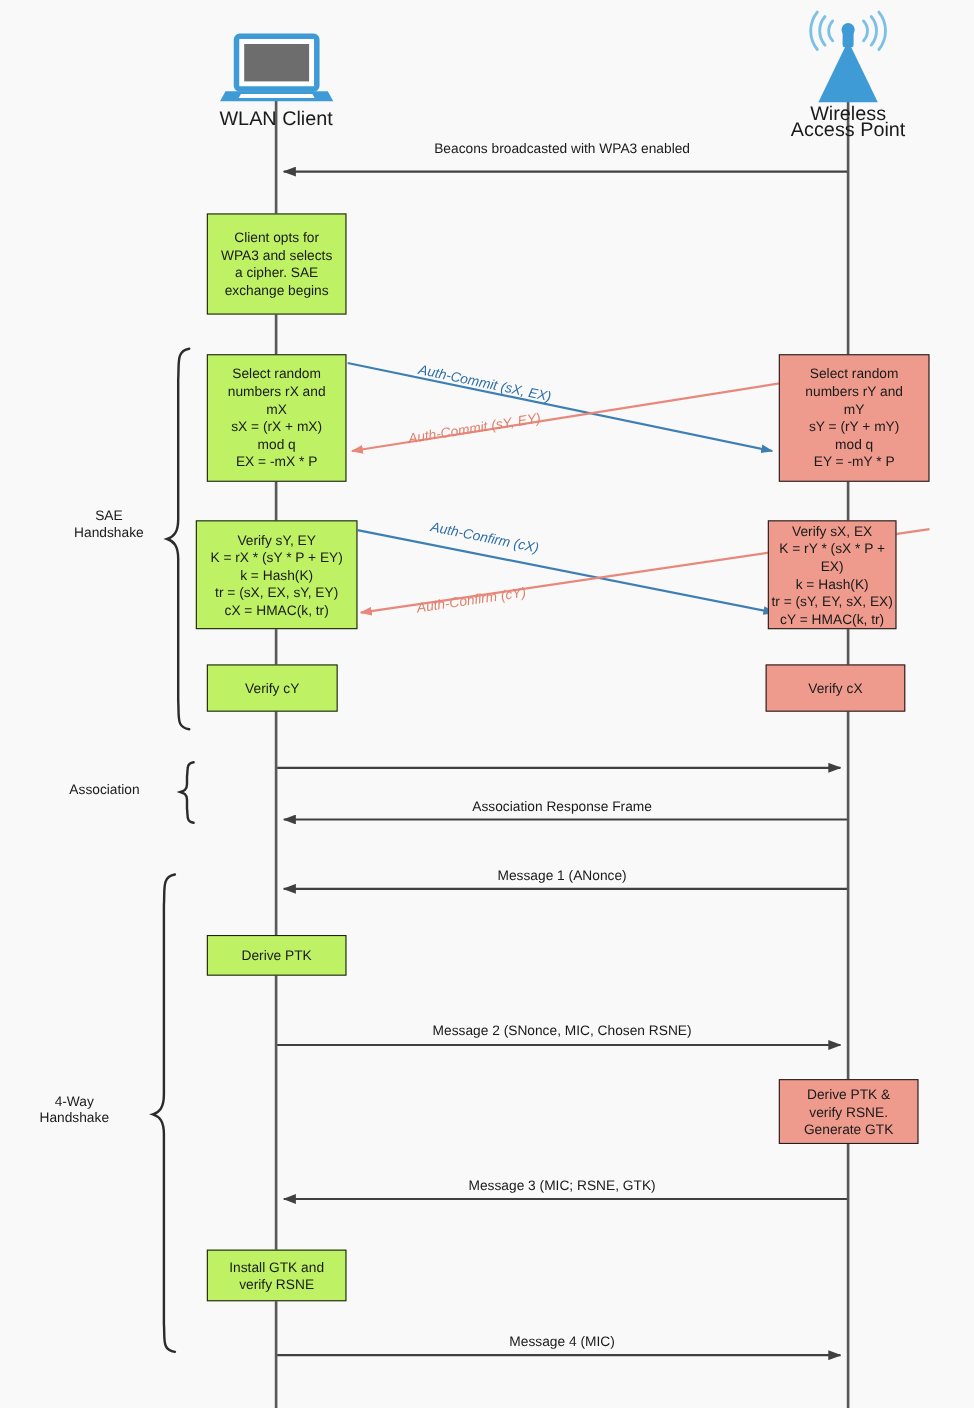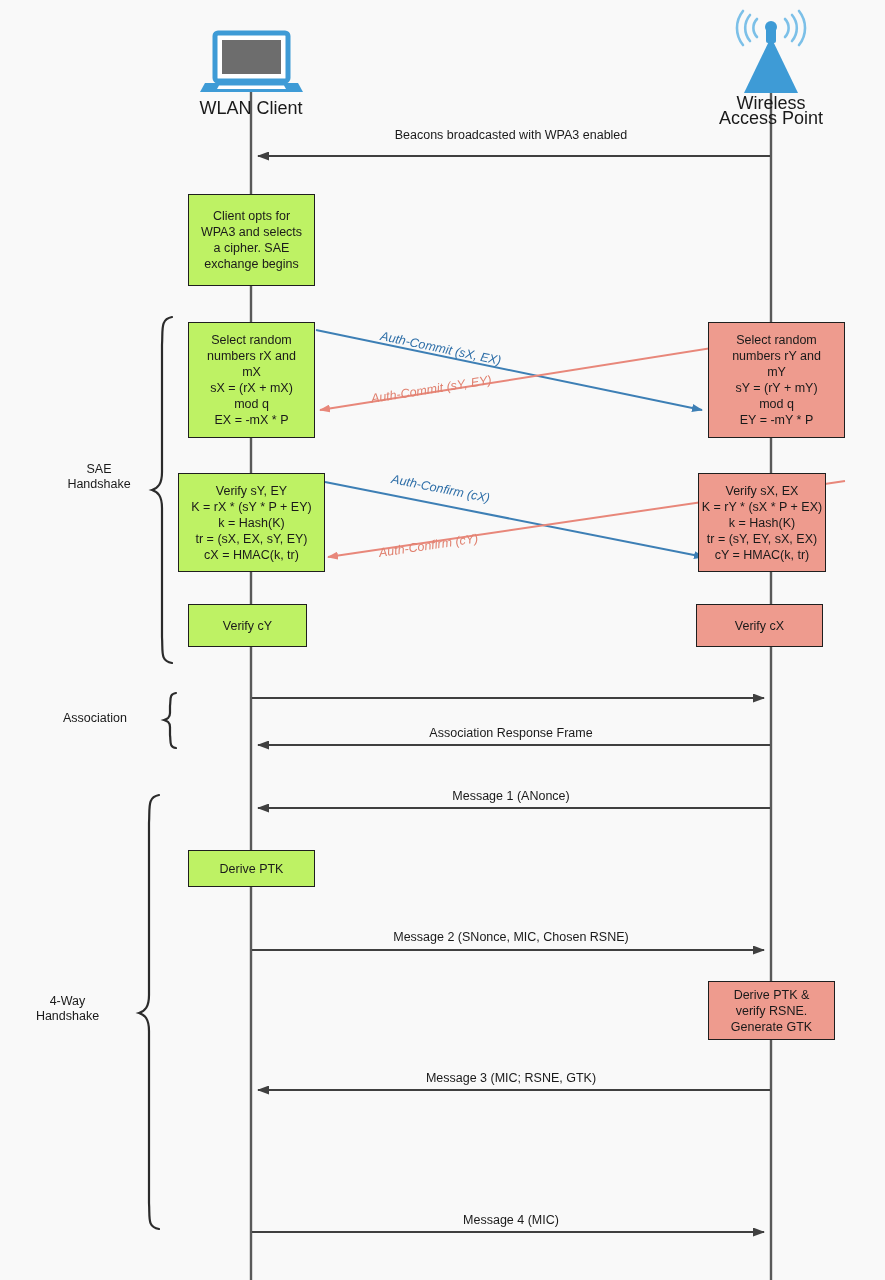--- a/index.html
+++ b/index.html
@@ -209,29 +209,31 @@
   <div class="node-box client" style="left:178px; top:473px; width:147px; height:99px;">Verify sY, EY
 K = rX * (sY * P + EY)
 k = Hash(K)
 tr = (sX, EX, sY, EY)
 cX = HMAC(k, tr)</div>
 
   <div class="node-box client" style="left:188px; top:604px; width:119px; height:43px;">Verify cY</div>
 
   <div class="node-box client" style="left:188px; top:850px; width:127px; height:37px;">Derive PTK</div>
 
+  <div class="node-box client" style="left:188px; top:1136px; width:127px; height:47px;">Install GTK and
+verify RSNE</div>
 
   <div class="node-box ap" style="left:708px; top:322px; width:137px; height:116px;">Select random
 numbers rY and
 mY
 sY = (rY + mY)
 mod q
 EY = -mY * P</div>
 
-  <div class="node-box ap" style="left:698px; top:473px; width:128px; height:99px;">Verify sX, EX
+  <div class="node-box ap" style="left:698px; top:473px; width:117px; height:99px;">Verify sX, EX
 K = rY * (sX * P + EX)
 k = Hash(K)
 tr = (sY, EY, sX, EX)
 cY = HMAC(k, tr)</div>
 
   <div class="node-box ap" style="left:696px; top:604px; width:127px; height:43px;">Verify cX</div>
 
   <div class="node-box ap" style="left:708px; top:981px; width:127px; height:59px;">Derive PTK &amp;
 verify RSNE.
 Generate GTK</div>

